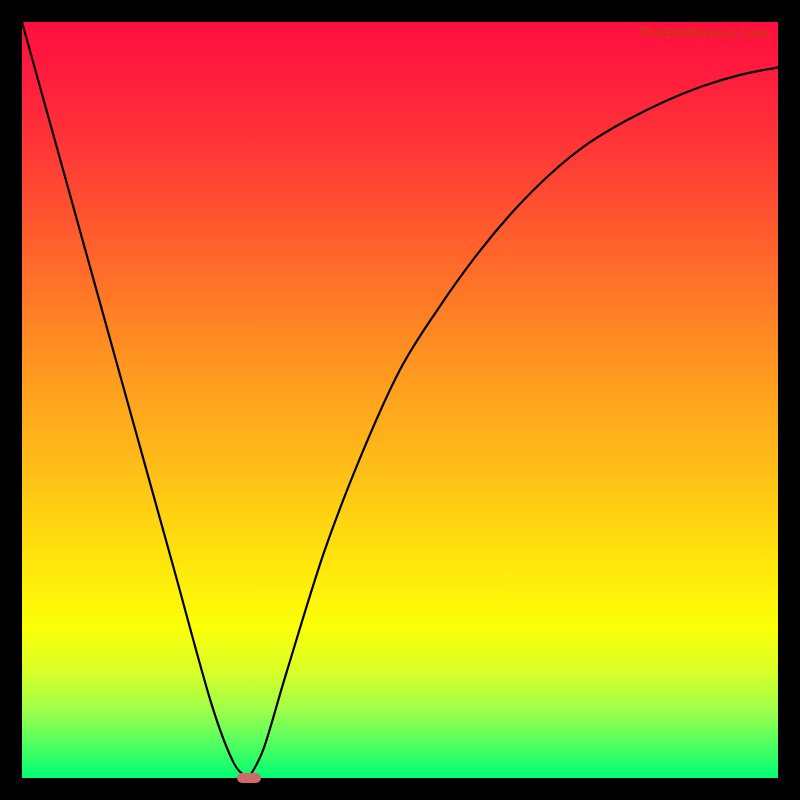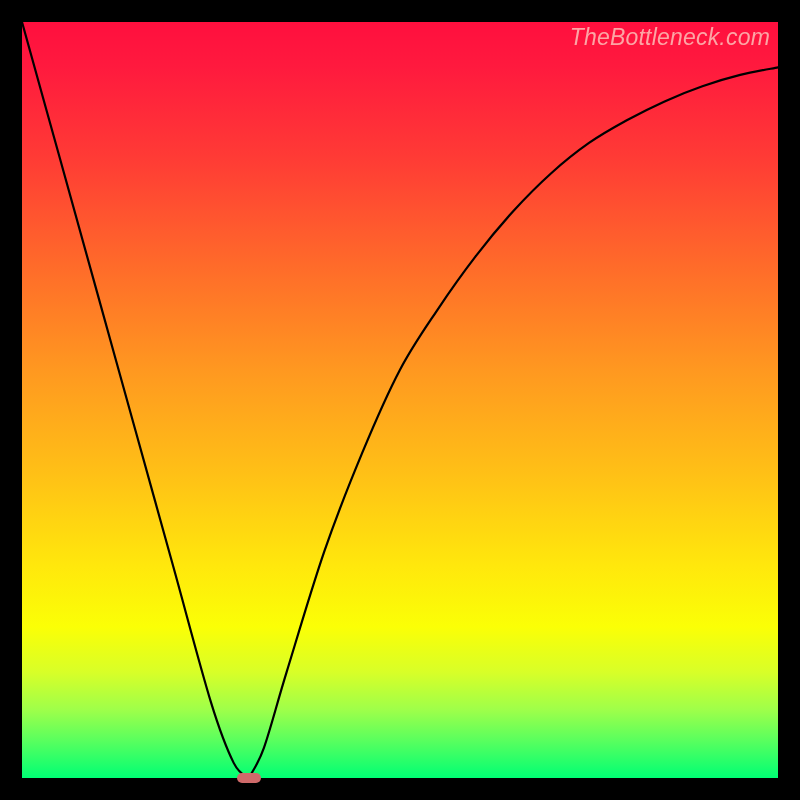--- a/index.html
+++ b/index.html
@@ -38,27 +38,26 @@
       #d8ff28 86%,
       #9eff4a 91%,
       #5aff5e 95%,
       #00ff74 100%
     );
   }
   .watermark {
     position: absolute;
     top: 2px;
     right: 8px;
-    color: #fca5a5;
-    font-size: 23px;
+    color: #c2410c;
+    font-size: 15px;
     font-weight: 500;
     letter-spacing: 0.2px;
     z-index: 10;
     user-select: none;
-    font-style: italic;
   }
   svg.curve {
     position: absolute;
     left: 0;
     top: 0;
     width: 756px;
     height: 756px;
     overflow: visible;
   }
   .marker {

